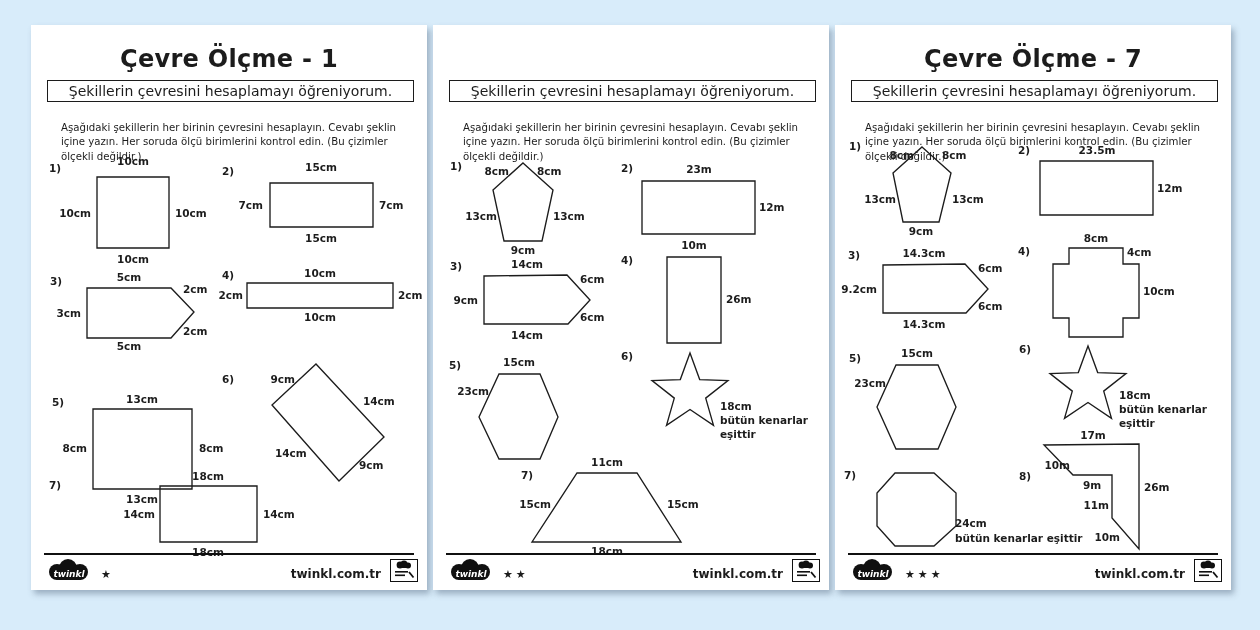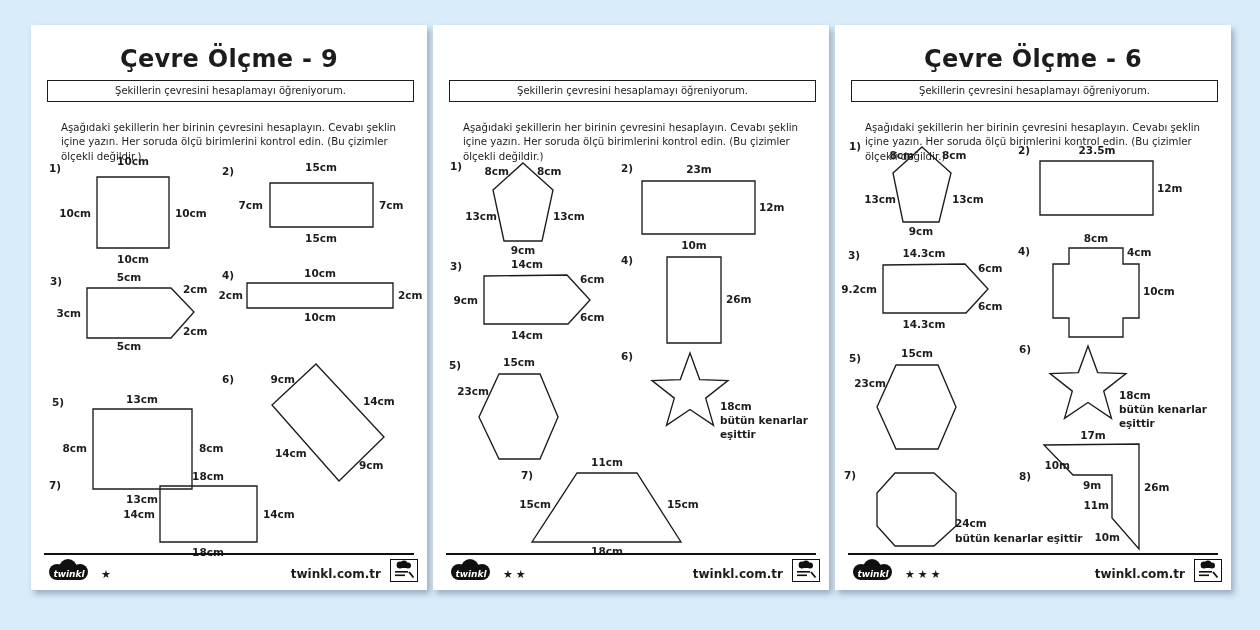--- a/index.html
+++ b/index.html
@@ -4,41 +4,41 @@
 <style>
   html,body{margin:0;padding:0;background:#d8ecfa;}
   .stage{position:relative;width:1260px;height:630px;background:#d8ecfa;overflow:hidden;
          font-family:"DejaVu Sans",sans-serif;color:#1c1c1c;}
   .page{position:absolute;top:25px;width:396px;height:565px;background:#ffffff;
         box-shadow:3px 4px 6px rgba(80,100,125,.45);}
   .pg0{left:31px}.pg1{left:433px}.pg2{left:835px}
   .title{position:absolute;top:20px;left:0;right:0;text-align:center;font-size:24px;
          font-weight:bold;margin:0;letter-spacing:.3px;}
   .objbox{position:absolute;top:55px;left:16px;right:13px;height:20px;border:1.5px solid #1c1c1c;
-          text-align:center;font-size:10px;line-height:20px;overflow:hidden;}
+          text-align:center;font-size:14px;line-height:20px;overflow:hidden;}
   .instr{position:absolute;top:82px;left:16px;right:11px;font-size:10.2px;line-height:1.4;margin:14px;}
   .prob{position:absolute;overflow:visible;}
   .prob polygon{fill:none;stroke:#1c1c1c;stroke-width:1.35px;stroke-linejoin:miter;}
   .prob text{font-size:10.5px;font-weight:bold;fill:#1c1c1c;}
   .ctr{text-anchor:middle}.end{text-anchor:end}
   .footline{position:absolute;left:13px;right:13px;top:528px;border-top:2.6px solid #101010;}
   .brand{position:absolute;left:16px;top:534px;width:44px;height:24px;}
   .brand text{font-size:9px;font-weight:bold;font-style:italic;fill:#ffffff;text-anchor:middle;}
   .stars{position:absolute;left:70px;top:543px;font-size:11px;letter-spacing:3px;}
   .site{position:absolute;right:46px;top:542px;font-size:12px;font-weight:bold;}
   .badge{position:absolute;right:9px;top:534px;width:28px;height:23px;border:1.5px solid #101010;
          background:#fff;box-sizing:border-box;}
 </style>
 </head>
 <body>
 
 <div class="stage">
 
   <div class="page pg0">
-    <h1 class="title">Çevre Ölçme - 9</h1>
+    <h1 class="title">Çevre Ölçme - 1</h1>
     <div class="objbox">
       <span>Şekillerin çevresini hesaplamayı öğreniyorum.</span>
     </div>
     <p class="instr">Aşağıdaki şekillerin her birinin çevresini hesaplayın. Cevabı şeklin içine yazın. Her soruda ölçü birimlerini kontrol edin. (Bu çizimler ölçekli değildir.)</p>
 
     <svg class="prob" style="left:12px;top:122px" width="190" height="135">
       <text class="num" x="6" y="25">1)</text>
       <polygon points="54,30 126,30 126,101 54,101"></polygon>
       <text class="ctr" x="90" y="18">10cm</text>
       <text class="end" x="48" y="70">10cm</text>
@@ -205,21 +205,21 @@
         <circle cx="17" cy="5.5" r="3" fill="#101010"></circle>
           <rect x="6" y="4" width="13" height="4" rx="2" fill="#101010"></rect>
         <rect x="4" y="11" width="13" height="1.6" fill="#101010"></rect>
         <rect x="4" y="14.5" width="10" height="1.6" fill="#101010"></rect>
         <line x1="18" y1="12" x2="22.5" y2="17.5" stroke="#101010" stroke-width="1.8"></line>
       </svg>
     </div>
   </div>
 
   <div class="page pg2">
-    <h1 class="title">Çevre Ölçme - 6</h1>
+    <h1 class="title">Çevre Ölçme - 7</h1>
     <div class="objbox">
       <span>Şekillerin çevresini hesaplamayı öğreniyorum.</span>
     </div>
     <p class="instr">Aşağıdaki şekillerin her birinin çevresini hesaplayın. Cevabı şeklin içine yazın. Her soruda ölçü birimlerini kontrol edin. (Bu çizimler ölçekli değildir.)</p>
 
     <svg class="prob" style="left:10px;top:108px" width="190" height="115">
       <text class="num" x="4" y="17">1)</text>
       <polygon points="77,14 106,40 94,89 58,89 48,40"></polygon>
       <text class="end" x="69" y="26">8cm</text>
       <text x="97" y="26">8cm</text>

